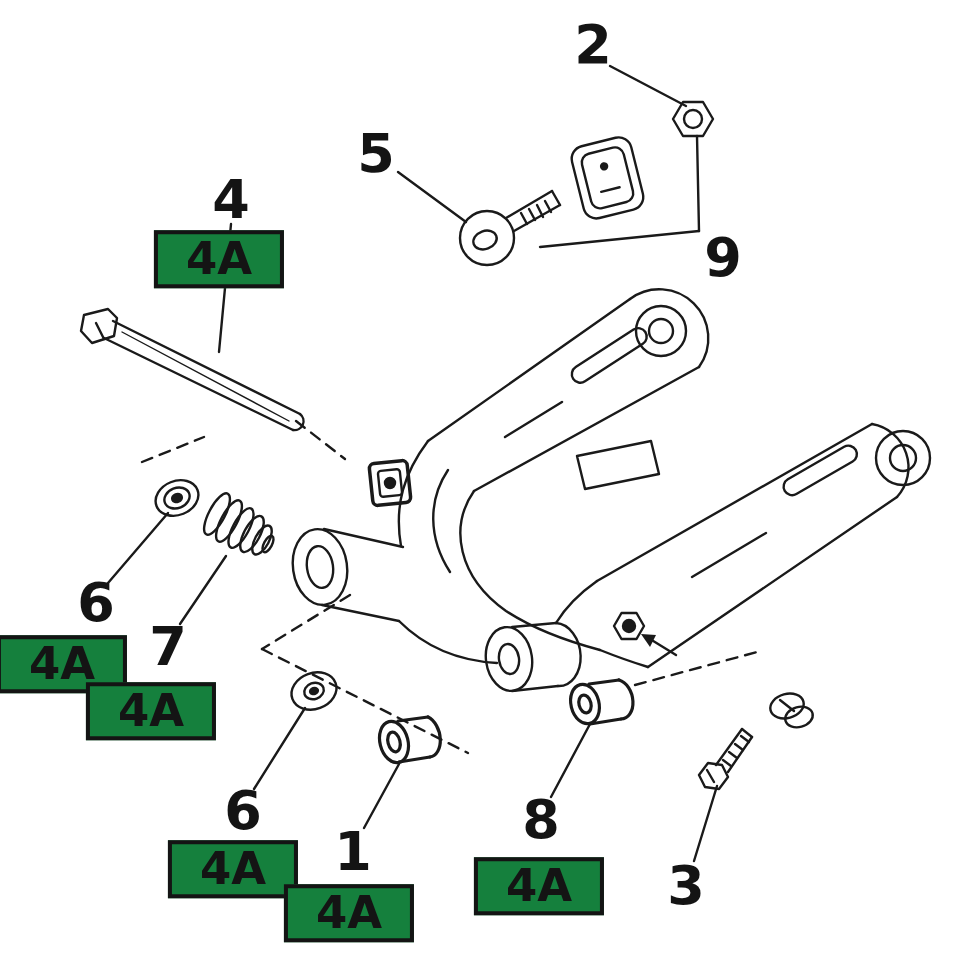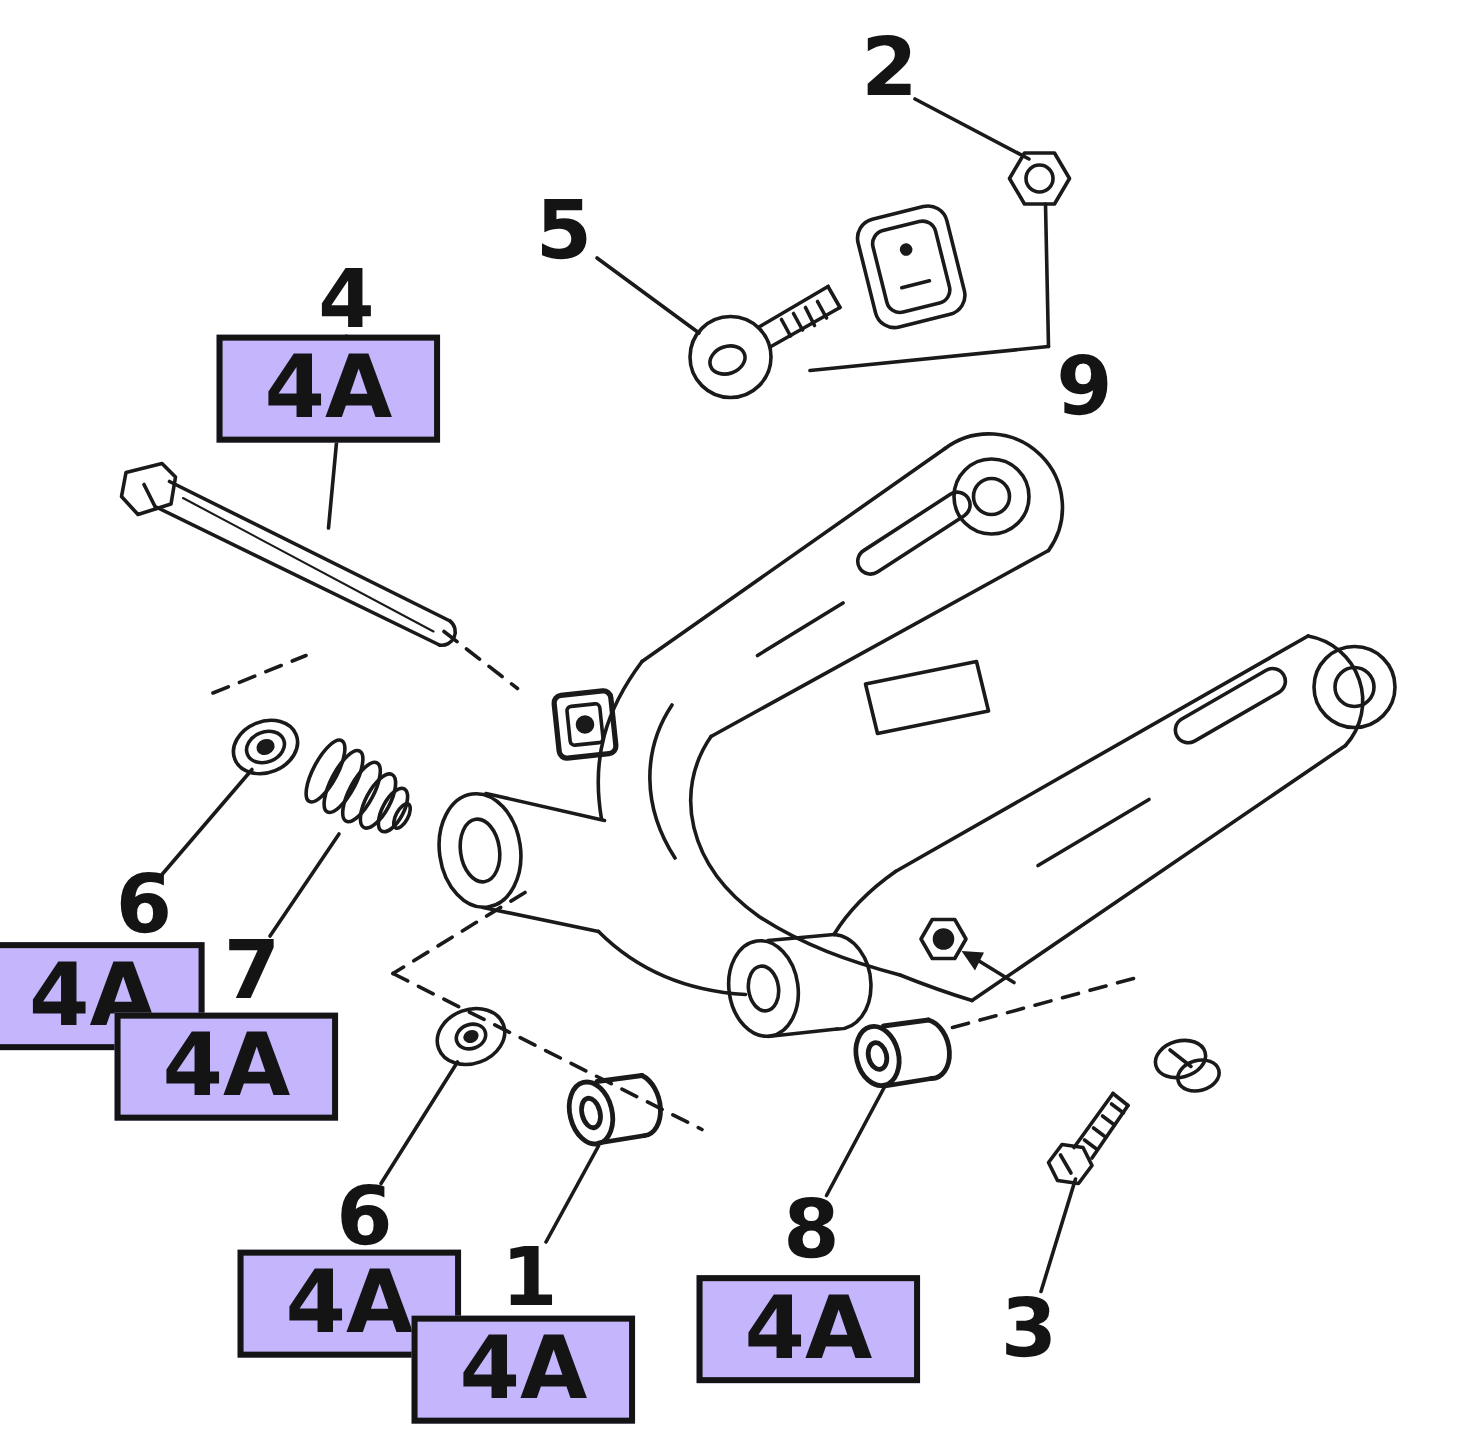--- a/index.html
+++ b/index.html
@@ -19,24 +19,24 @@
   .label {
     position: absolute;
     transform: translate(-50%, -50%);
     color: #141414;
     font-weight: 700;
     white-space: nowrap;
     user-select: none;
   }
   .num { font-size: 54px; line-height: 1; }
   .boxed {
-    font-size: 58px;
+    font-size: 45px;
     line-height: 1.1;
     border: 4px solid #141414;
-    background: #c4b5fd;
+    background: #15803d;
     padding: 0 28px;
   }
 </style>
 </head>
 <body>
 
 <div id="stage">
 
   <svg id="lineart" viewBox="0 0 979 960" xmlns="http://www.w3.org/2000/svg">
     <g stroke="#1a1a1a" fill="none" stroke-width="2.4" stroke-linecap="round" stroke-linejoin="round">

